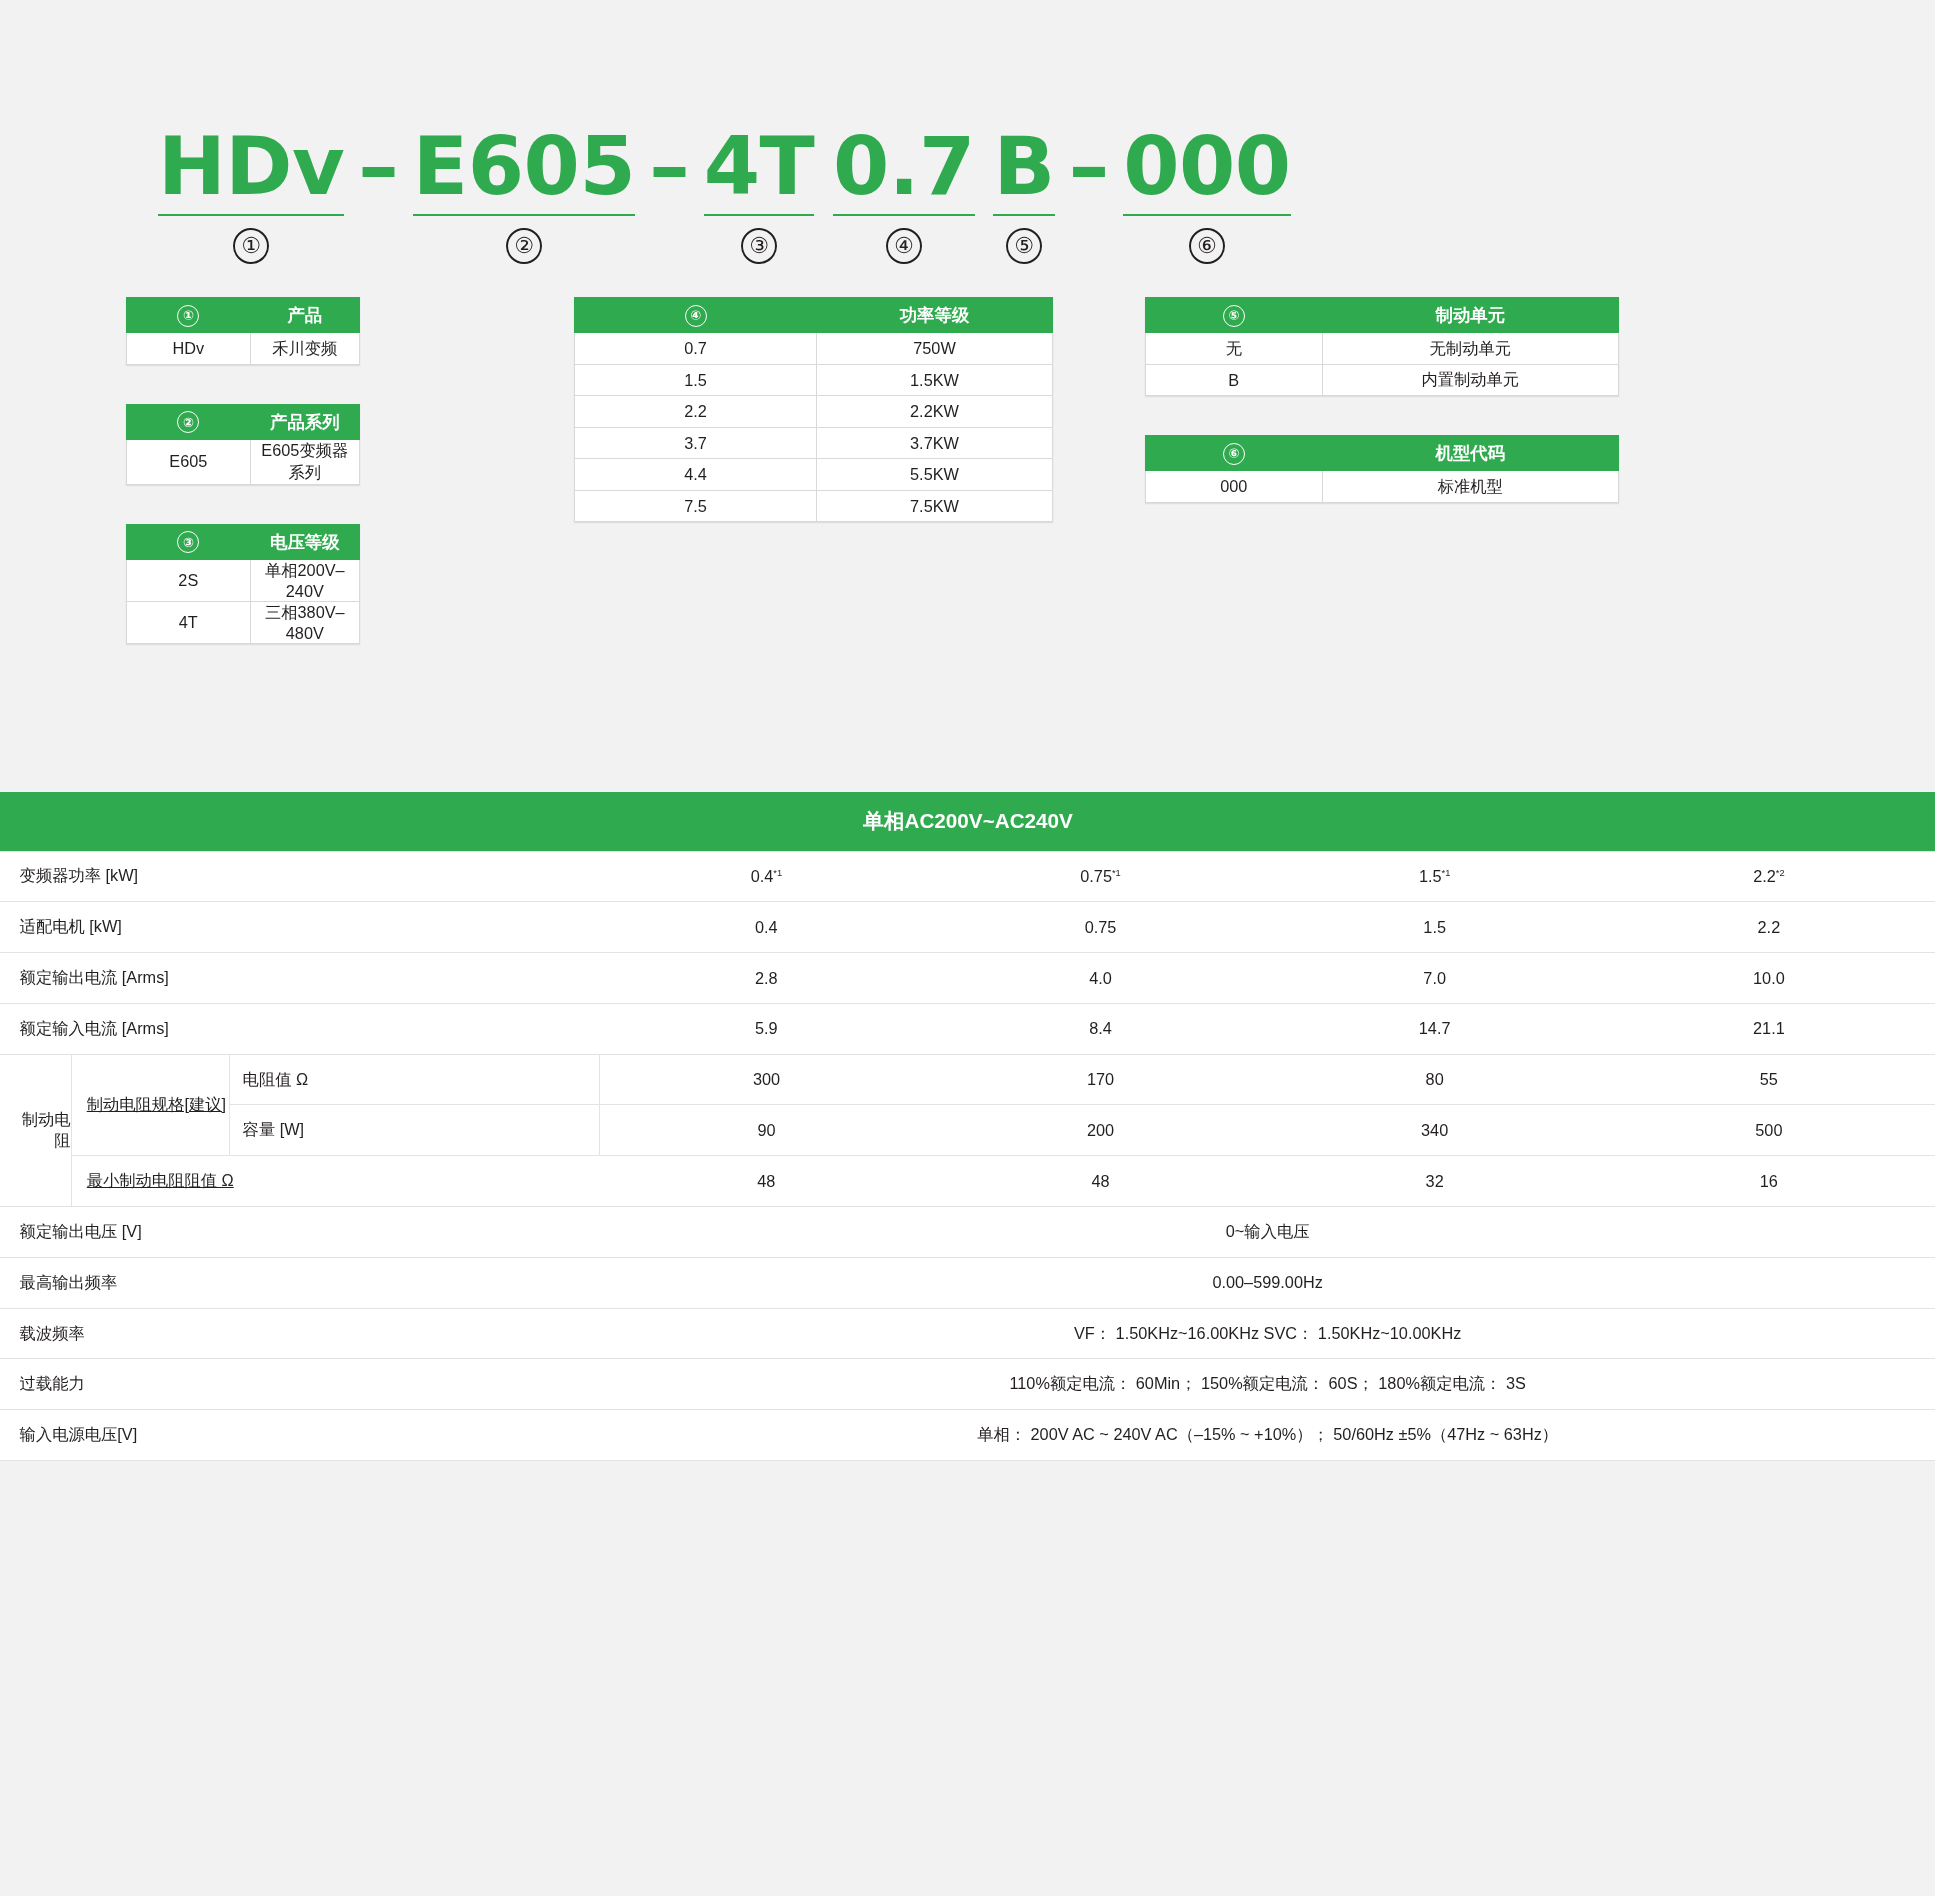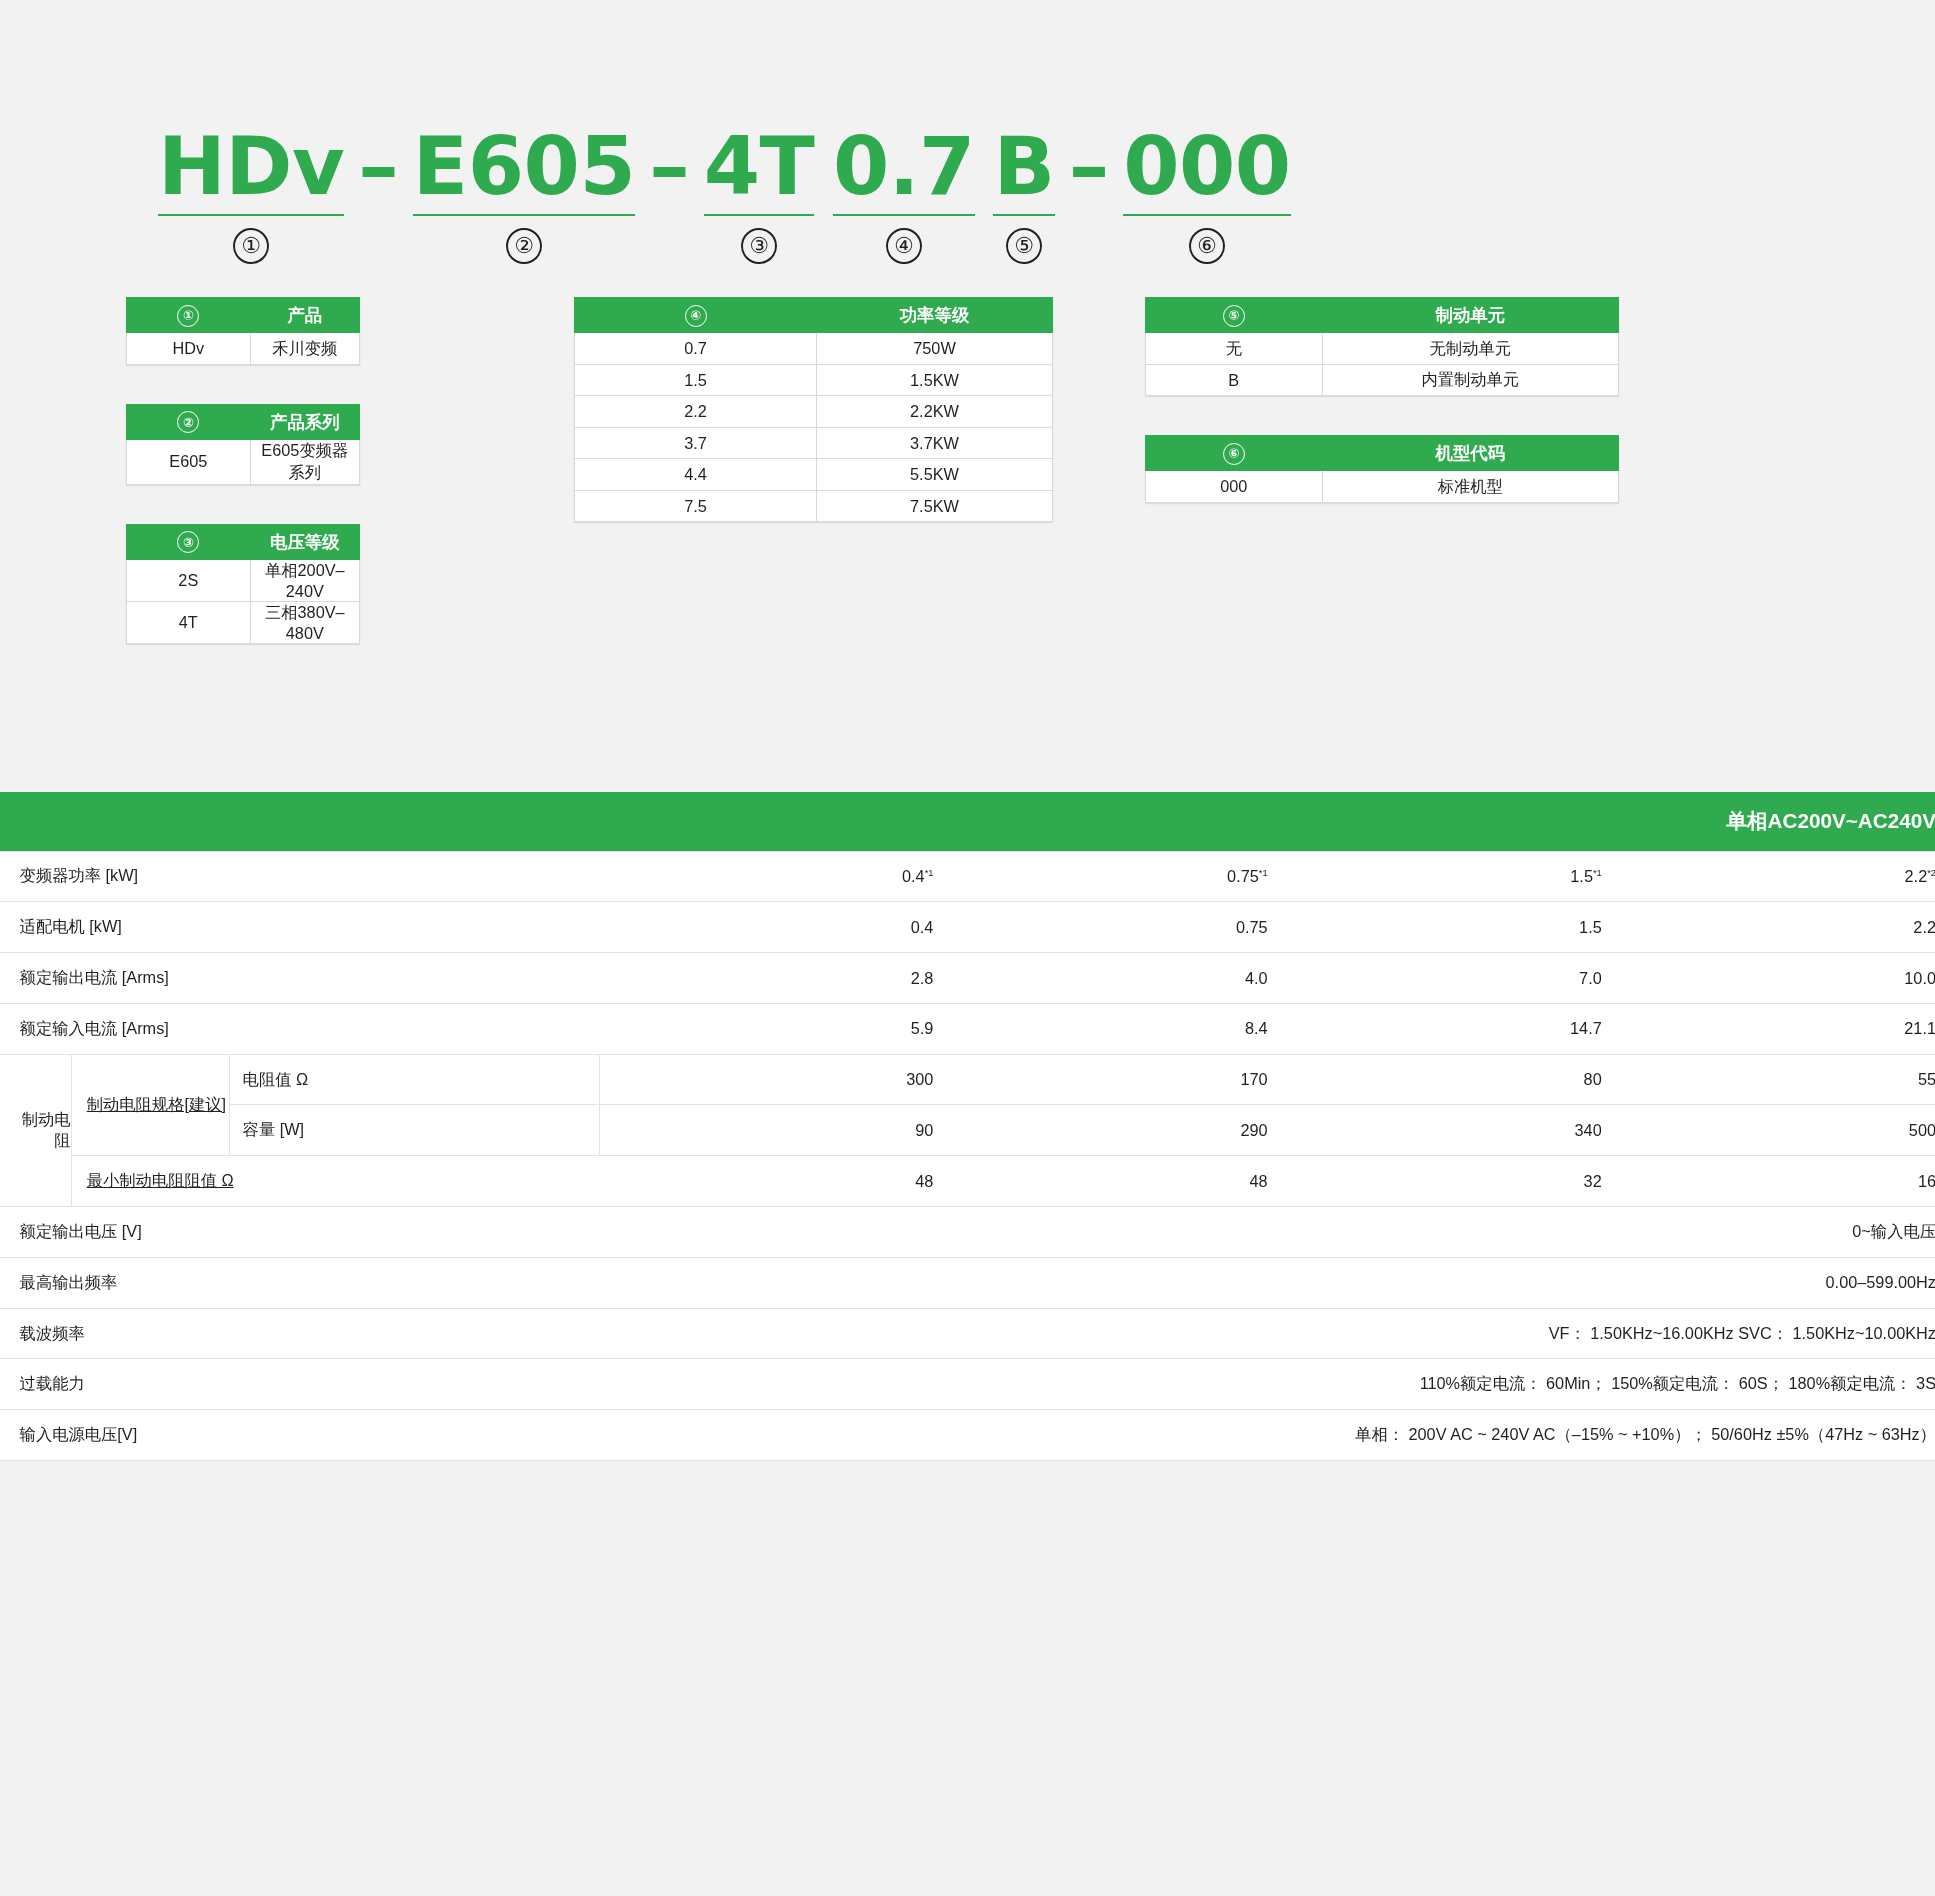--- a/index.html
+++ b/index.html
@@ -147,21 +147,21 @@
     table-layout: fixed;
   }
   table.spec td, table.spec th {
     border-top: 0.5px solid #e3e3e3;
     border-bottom: 0.5px solid #e3e3e3;
     font-size: 16.3px;
     font-weight: normal;
     color: #231f20;
     height: 41px;
     padding: 4.4px 0;
-    text-align: right;
+    text-align: center;
     vertical-align: middle;
   }
   table.spec .title-row th {
     background: #2faa4e;
     color: #ffffff;
     font-size: 20.7px;
     font-weight: bold;
     height: 50px;
     border: none;
   }
@@ -449,21 +449,21 @@
           <td class="label3" style="border-right:0.5px solid #e3e3e3;">电阻值 Ω</td>
           <td>300</td>
           <td>170</td>
           <td>80</td>
           <td>55</td>
         </tr>
 
         <tr>
           <td class="label3" style="border-right:0.5px solid #e3e3e3;">容量 [W]</td>
           <td>90</td>
-          <td>290</td>
+          <td>200</td>
           <td>340</td>
           <td>500</td>
         </tr>
 
         <tr>
           <td class="label2" colspan="2">最小制动电阻阻值 Ω</td>
           <td>48</td>
           <td>48</td>
           <td>32</td>
           <td>16</td>

